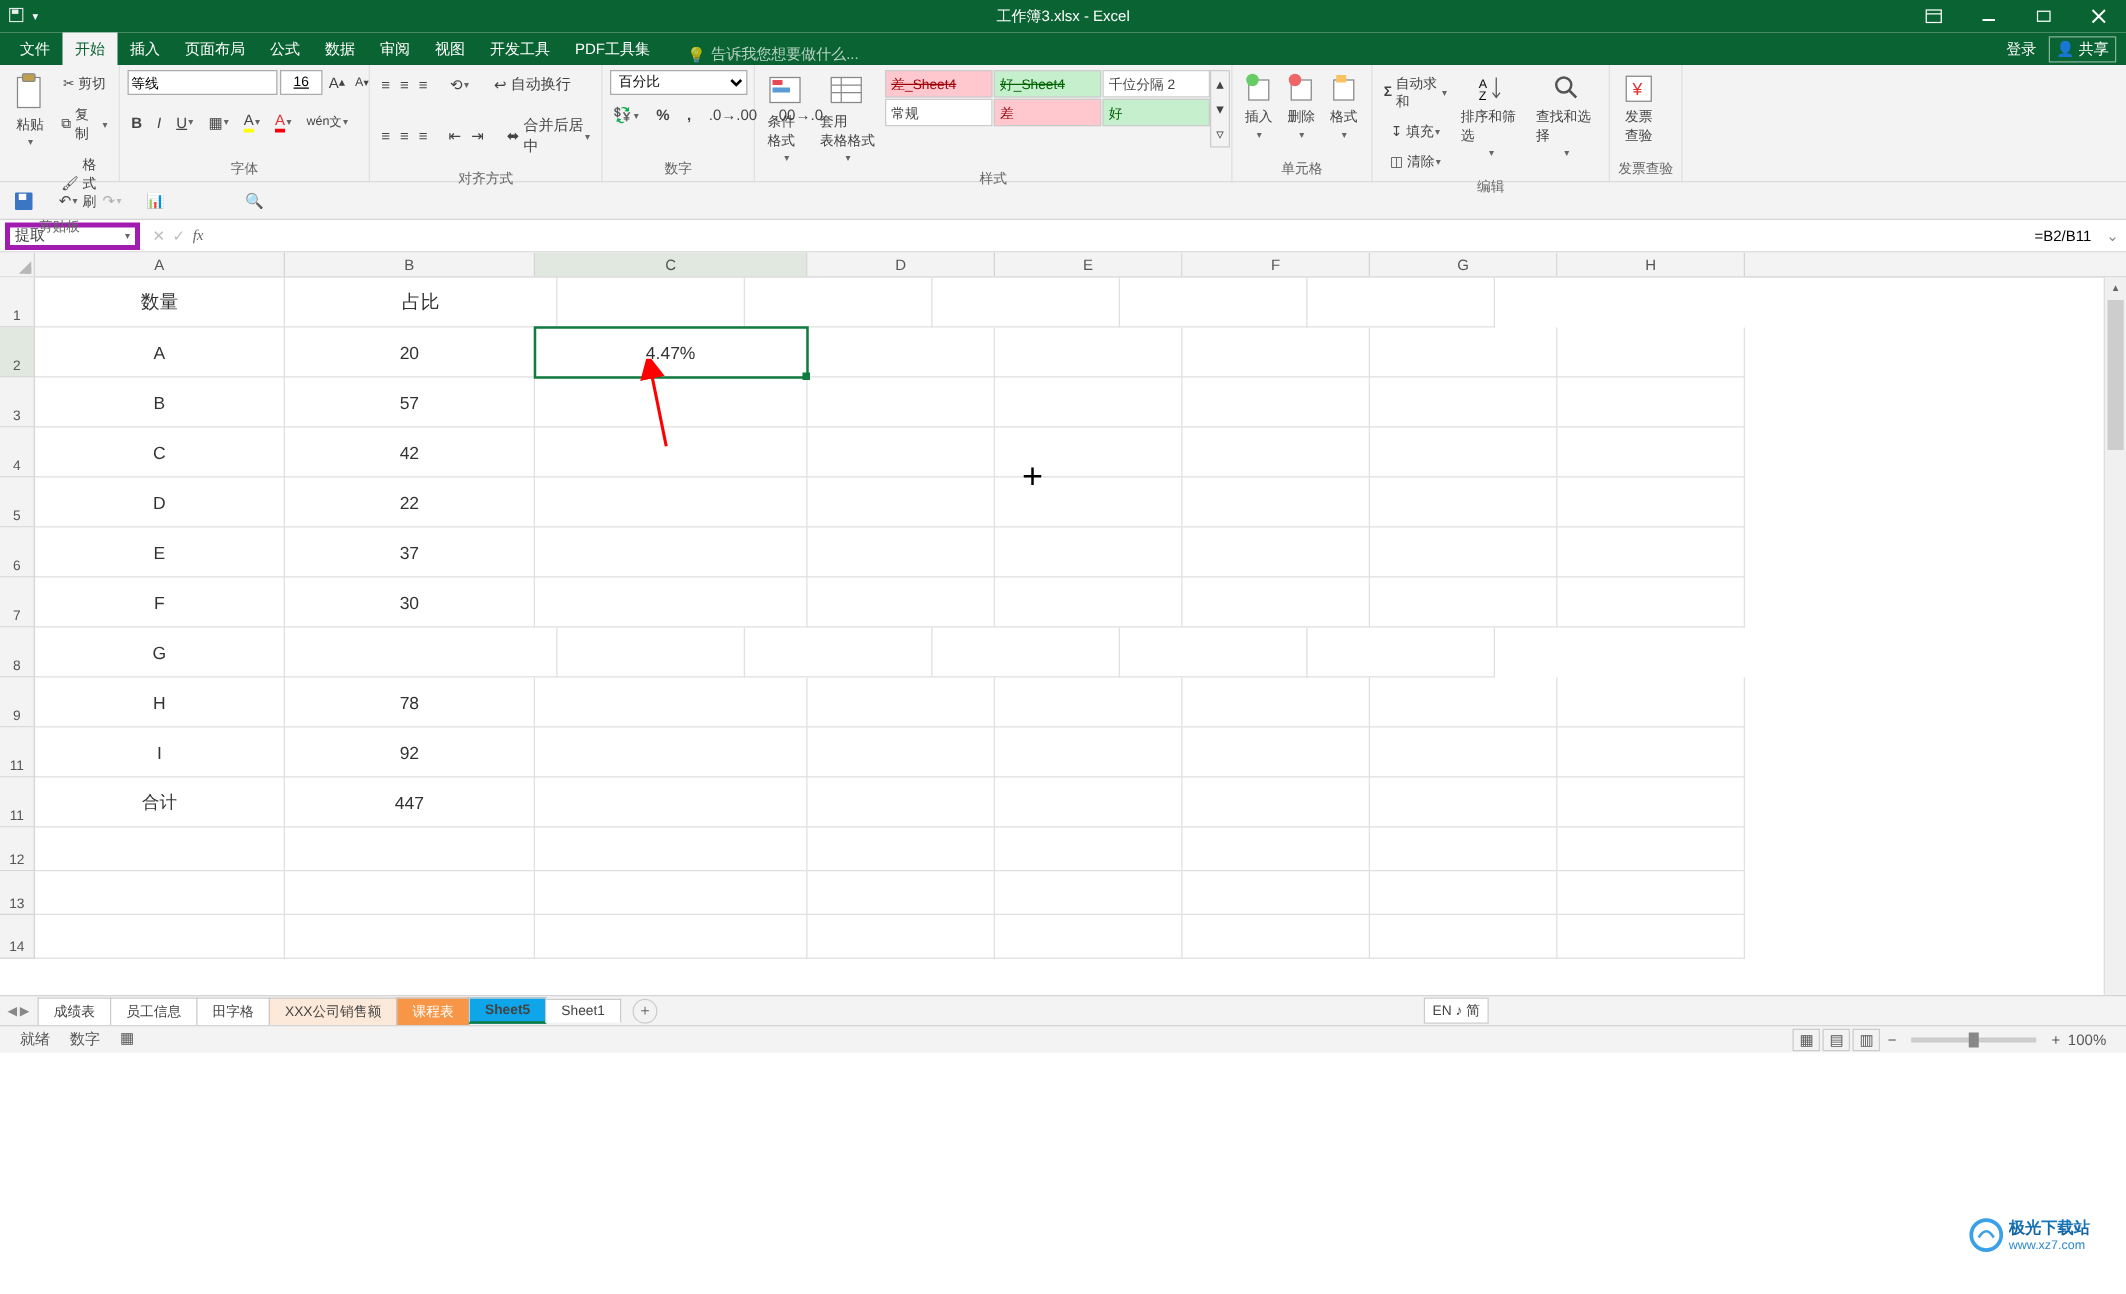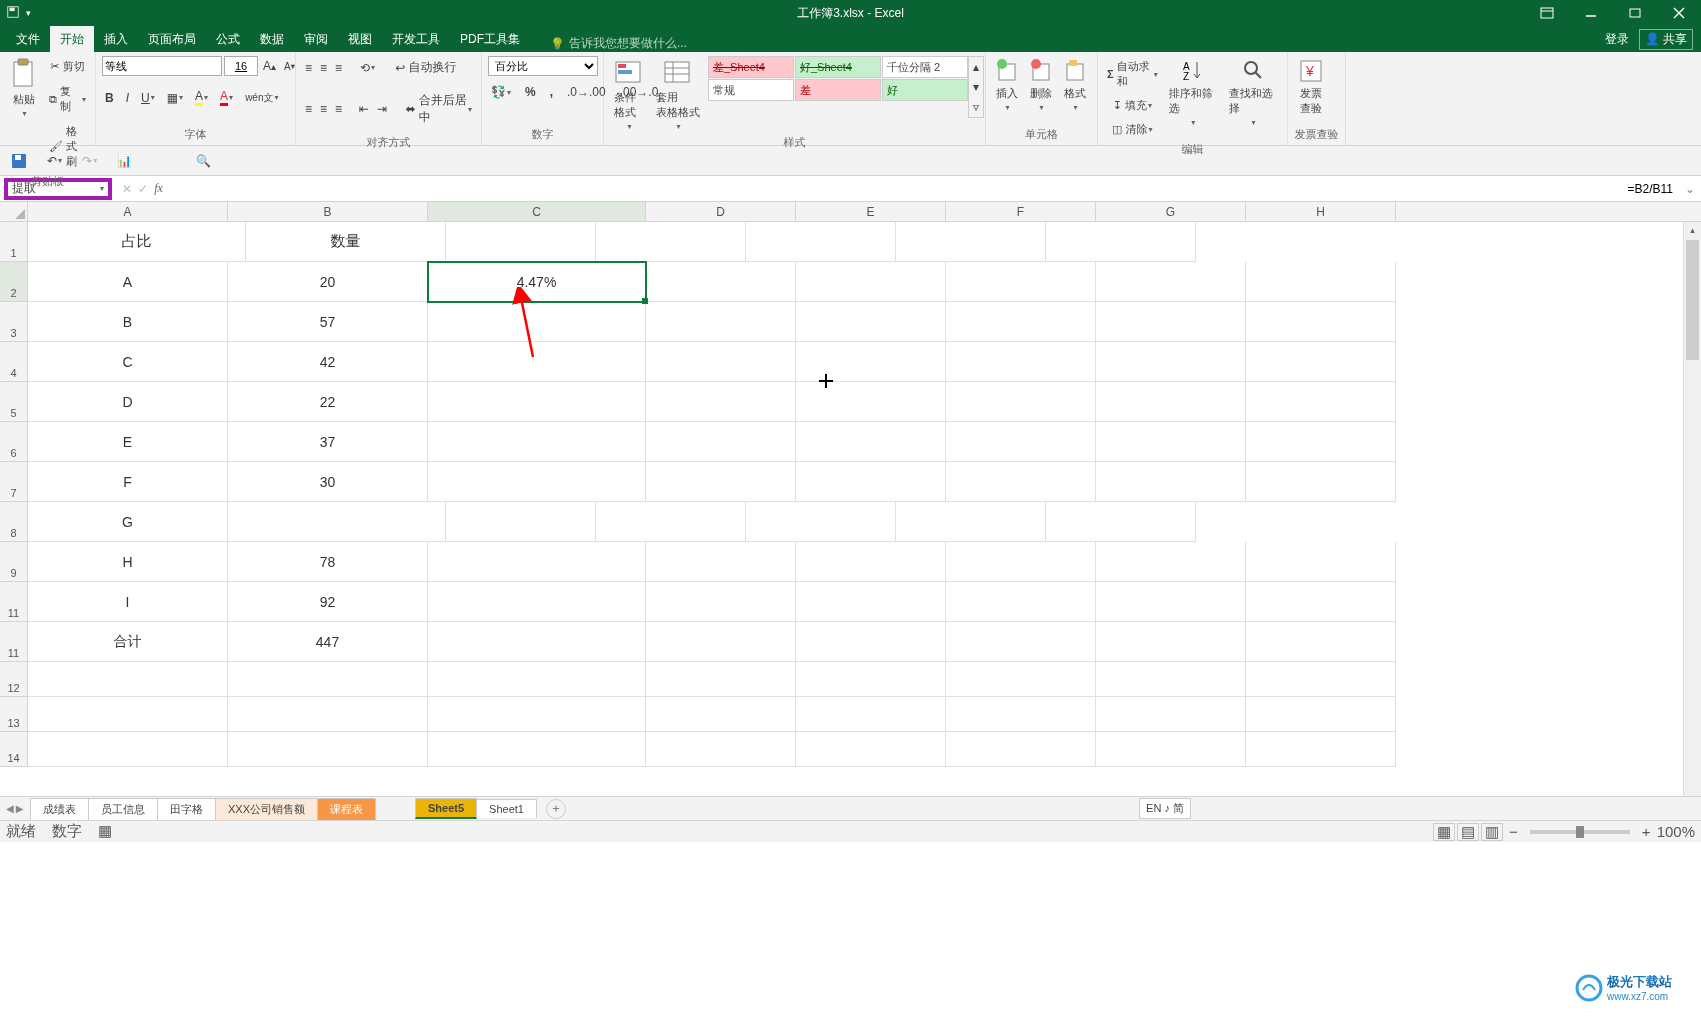--- a/index.html
+++ b/index.html
@@ -54,28 +54,28 @@
 .rh { width: 28px; border-right: 1px solid #d4d4d4; border-bottom: 1px solid #d4d4d4; background: #f3f3f3; text-align: center; font-size: 11px; color: #555; display:flex; align-items:flex-end; justify-content:center; padding-bottom:2px;}
 .cell { border-right: 1px solid #e0e0e0; border-bottom: 1px solid #e0e0e0; display: flex; align-items: center; justify-content: center; font-size: 14px; color:#333; }
 .sel { outline: 2px solid #0f7b3e; outline-offset: -1px; position: relative; }
 .sel::after { content: ""; position: absolute; right: -3px; bottom: -3px; width: 6px; height: 6px; background: #0f7b3e; }
 .rh.selrow, .ch.selcol { background:#e0e8e0;}
 
 
 .sheettabs { height: 24px; border-top: 1px solid #d4d4d4; display: flex; align-items: center; background: #f3f3f3; padding-left: 30px; gap:0; position:relative;}
 .sheettabs .nav { display:flex; gap:2px; position:absolute; left:6px; color:#888; font-size:10px;}
 .stab { padding: 3px 12px; border: 1px solid #ccc; border-bottom: none; background: #fff; font-size: 11px; cursor: pointer; margin-right:-1px;}
-.stab.active { background: #eab308; border-bottom: 2px solid #0f7b3e; font-weight:bold;margin-left:40px;}
+.stab.active { background: #0ea5e9; border-bottom: 2px solid #0f7b3e; font-weight:bold;}
 .stab.orange { background: #f79646; color:#fff;}
 .stab.orange2 { background:#fde9d9;}
 .addsheet { width:20px; height:20px; border:1px solid #ccc; border-radius:50%; display:flex; align-items:center; justify-content:center; margin-left:10px; cursor:pointer; font-size:12px; color:#666;}
 .sheettabs .ime { position:absolute; right:510px; background:#fff; border:1px solid #ccc; padding:2px 6px; font-size:11px; display:flex; align-items:center; gap:4px;}
 
 
-.statusbar { height: 22px; background: #f3f3f3; border-top: 1px solid #d4d4d4; display: flex; align-items: center; padding: 0 6px; font-size: 15px; color: #555; justify-content: space-between;}
+.statusbar { height: 22px; background: #f3f3f3; border-top: 1px solid #d4d4d4; display: flex; align-items: center; padding: 0 16px; font-size: 12px; color: #555; justify-content: space-between;}
 .statusbar .views { display:flex; align-items:center; gap:2px;}
 .statusbar .views .vbtn { width:22px; height:18px; border:1px solid #ccc; display:flex; align-items:center; justify-content:center;}
 .zoom-slider { width:100px; height:4px; background:#ccc; position:relative; margin:0 6px;}
 .zoom-slider .thumb { width:8px; height:12px; background:#888; position:absolute; top:-4px; left:46px;}
 
 
 .arrow-annot { position:absolute; pointer-events:none; }
 
 
 .styles-gal { display:grid; grid-template-columns: repeat(3, 86px); grid-template-rows: 22px 22px; gap:1px;}
@@ -415,22 +415,22 @@
       <div class="ch selcol" style="width: 218px;">C</div>
       <div class="ch" style="width: 150px;">D</div>
       <div class="ch" style="width: 150px;">E</div>
       <div class="ch" style="width: 150px;">F</div>
       <div class="ch" style="width: 150px;">G</div>
       <div class="ch" style="width: 150px;">H</div>
     </div>
   <div class="rows" id="rows">
       <div class="row">
         <div class="rh" style="height: 40px;">1</div>
+        <div class="cell" style="width: 200px; height: 40px; font-size: 15px;">数量</div>
         <div class="cell" style="width: 218px; height: 40px; font-size: 15px;">占比</div>
-        <div class="cell" style="width: 200px; height: 40px; font-size: 15px;">数量</div>
         <div class="cell" style="width: 150px; height: 40px; font-size: 15px;"></div>
         <div class="cell" style="width: 150px; height: 40px; font-size: 15px;"></div>
         <div class="cell" style="width: 150px; height: 40px; font-size: 15px;"></div>
         <div class="cell" style="width: 150px; height: 40px; font-size: 15px;"></div>
         <div class="cell" style="width: 150px; height: 40px; font-size: 15px;"></div>
       </div>
       <div class="row">
         <div class="rh selrow" style="height: 40px;">2</div>
         <div class="cell" style="width: 200px; height: 40px;">A</div>
         <div class="cell" style="width: 200px; height: 40px;">20</div>

